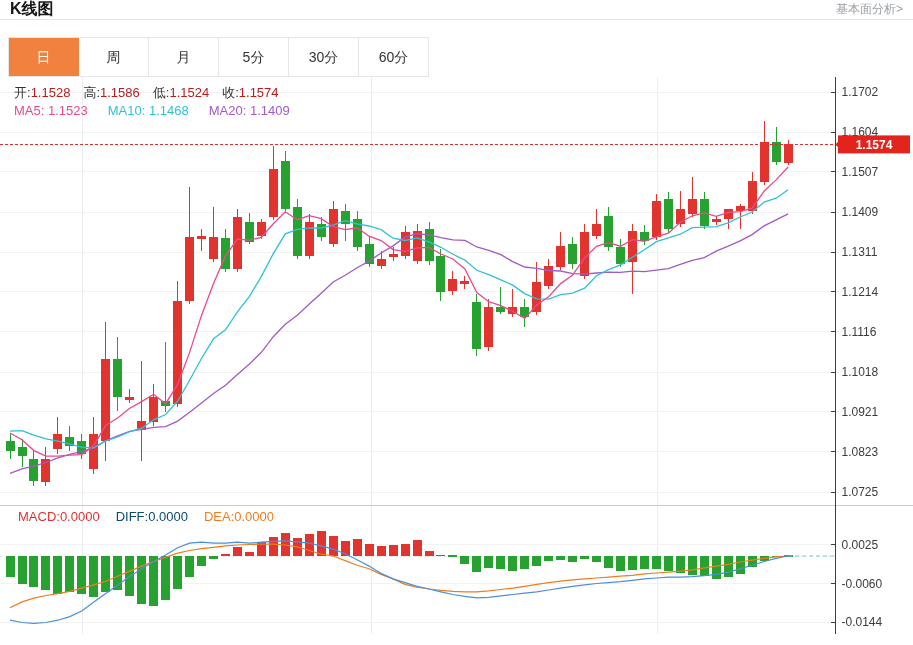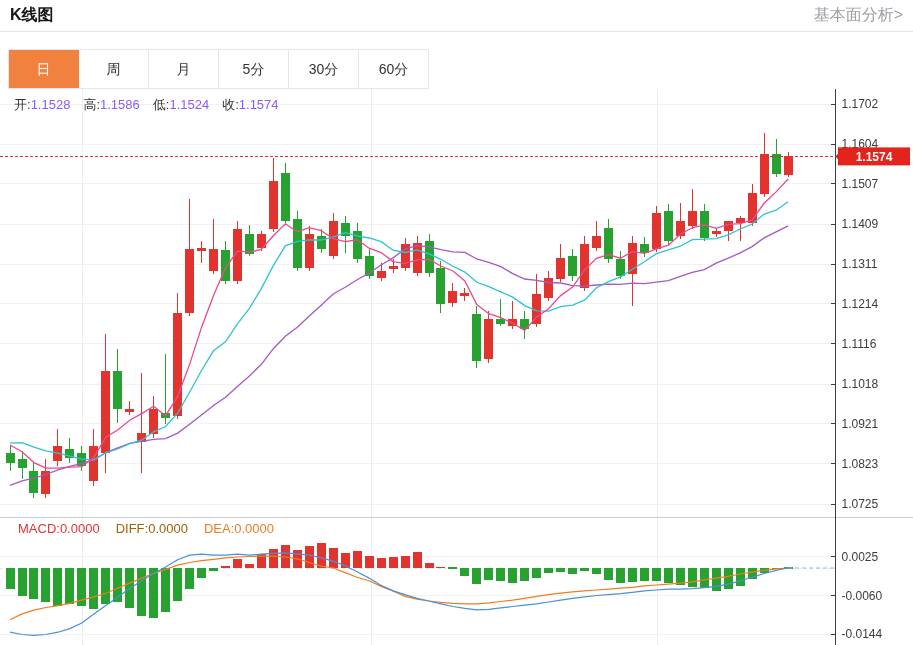--- a/index.html
+++ b/index.html
@@ -1,33 +1,33 @@
 <!DOCTYPE html>
 <html><head>
 <meta charset="utf-8">
 <style>
   html,body{margin:0;padding:0;background:#fff;width:913px;height:645px;overflow:hidden;
     font-family:"Liberation Sans",sans-serif;}
-  .header{height:32px;border-bottom:1px solid #e4e4e4;display:flex;justify-content:space-between;
+  .header{height:20px;border-bottom:1px solid #e4e4e4;display:flex;justify-content:space-between;
     align-items:center;padding:0 10px;box-sizing:border-box;}
   .title{font-size:16px;font-weight:bold;color:#151515;}
-  .fund-link{font-size:16px;color:#9aa0a6;text-decoration:none;cursor:pointer;}
+  .fund-link{font-size:12px;color:#9aa0a6;text-decoration:none;cursor:pointer;}
   .tabbar{display:flex;margin:17px 0 0 8px;height:38px;border:1px solid #e6e6e6;border-right:none;
     width:-moz-fit-content;width:fit-content;background:#fff;}
   .tab{width:69px;line-height:38px;text-align:center;font-size:14px;color:#333;
     border-right:1px solid #e6e6e6;cursor:pointer;background:#fff;user-select:none;}
   .tab.active{background:#f0813f;color:#fff;border-right-color:#f0813f;}
   .chart-wrap{position:relative;width:913px;height:557px;}
   .chart-wrap svg{display:block;}
   .overlay{position:absolute;pointer-events:none;white-space:nowrap;font-size:13px;}
   .row-ohlc{top:7px;left:14px;}
   .row-ma{top:26px;left:14px;}
   .row-macd{top:432px;left:18px;}
   .lb{color:#333;}
-  .val{color:#8b5cf6;margin-right:13px;margin-top:36px;}
+  .val{color:#b91c1c;margin-right:13px;margin-top:36px;}
   .ma-item{margin-right:20px;}
   .macd-item{margin-right:16px;text-align:right;}
   svg text{font-family:"Liberation Sans",sans-serif;}
 </style>
 </head>
 <body>
 
 <div class="header">
   <div class="title">K线图</div>
   <a class="fund-link">基本面分析&gt;</a>
@@ -311,17 +311,20 @@
         <path d="M835.5,67.4 l4,-4.5 v9 z" fill="#e3241d"></path>
         <rect x="838" y="58.4" width="72" height="18" fill="#e3241d"></rect>
         <text x="874" y="71.7" text-anchor="middle" font-size="12" font-weight="bold" fill="#ffffff">1.1574</text>
       </g>
     </svg>
 
   <div class="overlay row-ohlc">
     <span class="lb">开:</span><span class="val">1.1528</span><span class="lb">高:</span><span class="val">1.1586</span><span class="lb">低:</span><span class="val">1.1524</span><span class="lb">收:</span><span class="val">1.1574</span>
   </div>
 
+  <div class="overlay row-ma">
+    <span class="ma-item" style="color:#ea4a8e"><span>MA5:</span> <span>1.1523</span></span><span class="ma-item" style="color:#2fc1d6"><span>MA10:</span> <span>1.1468</span></span><span class="ma-item" style="color:#a35ac6"><span>MA20:</span> <span>1.1409</span></span>
+  </div>
 
   <div class="overlay row-macd">
-    <span class="macd-item" style="color:#e03434"><span>MACD:</span><span>0.0000</span></span><span class="macd-item" style="color:#a16207"><span>DIFF:</span><span>0.0000</span></span><span class="macd-item" style="color:#ee7d21"><span>DEA:</span><span>0.0000</span></span>
+    <span class="macd-item" style="color:#e03434"><span>MACD:</span><span>0.0000</span></span><span class="macd-item" style="color:#0c4a6e"><span>DIFF:</span><span>0.0000</span></span><span class="macd-item" style="color:#ee7d21"><span>DEA:</span><span>0.0000</span></span>
   </div>
 </div>
 
 </body></html>

